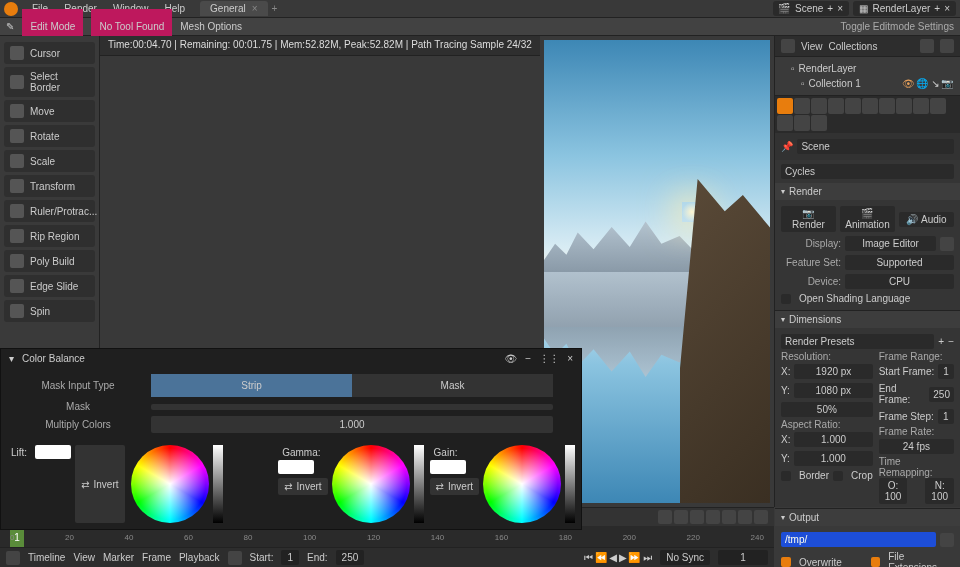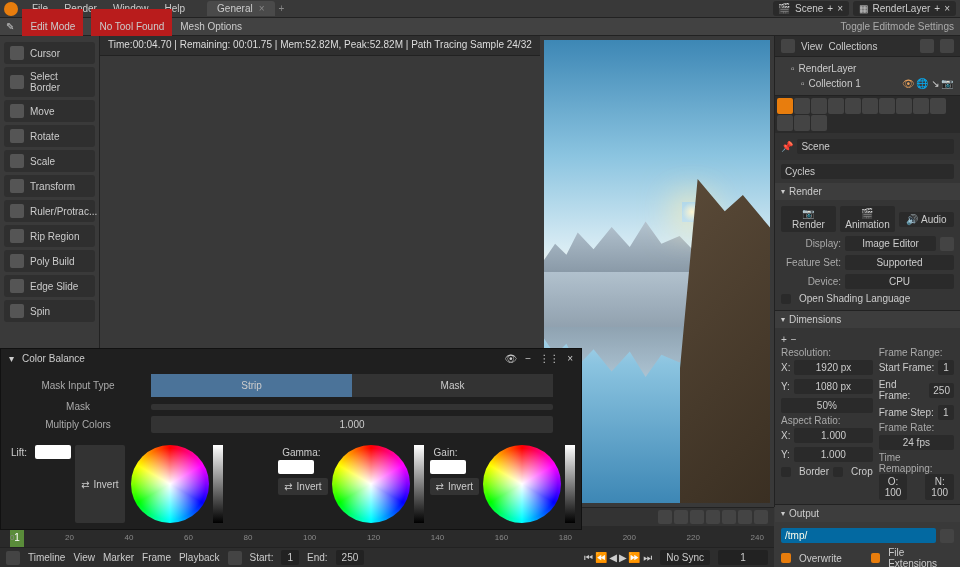--- a/index.html
+++ b/index.html
@@ -1,26 +1,26 @@
 <!DOCTYPE html>
 <html><head>
 <meta charset="utf-8">
 <style>
 *{box-sizing:border-box;margin:0;padding:0;font-family:Arial,sans-serif;font-size:10px;color:#ccc;user-select:none}
 body{background:#393939;width:960px;height:567px;overflow:hidden;position:relative}
 .topbar{height:18px;background:#393939;display:flex;align-items:center;padding:0 4px;border-bottom:1px solid #222}
 .topbar .logo{width:14px;height:14px;background:#e87d0d;border-radius:50%;margin-right:6px}
 .topbar .menu{padding:2px 8px;cursor:pointer}
-.topbar .tab{background:#4a4a4a;padding:2px 10px;margin-left:14px;border-radius:3px 3px 0 0;display:flex;align-items:center;gap:6px}
+.topbar .tab{background:#4a4a4a;padding:2px 10px;margin-left:7px;border-radius:3px 3px 0 0;display:flex;align-items:center;gap:6px}
 .topbar .tab .x{color:#888}
 .topbar .plus{margin-left:4px;color:#888}
 .topbar .right{margin-left:auto;display:flex;gap:4px}
 .topbar .scenebox{background:#2a2a2a;padding:2px 6px;border-radius:3px;display:flex;align-items:center;gap:4px}
 .subbar{height:18px;background:#424242;display:flex;align-items:center;padding:0 6px;gap:8px;border-bottom:1px solid #222}
-.subbar .chip{background:#b91c1c;padding:12px 8px;border-radius:0}
+.subbar .chip{background:#be185d;padding:12px 8px;border-radius:0}
 .subbar .right{margin-left:auto;color:#aaa}
 .main{display:flex;height:471px}
 .toolbar{width:100px;background:#3a3a3a;border-right:1px solid #222;padding:6px 4px;display:flex;flex-direction:column;gap:3px}
 .toolbtn{background:#2f2f2f;border-radius:3px;padding:4px 6px;display:flex;align-items:center;gap:6px;cursor:pointer}
 .toolbtn .ico{width:14px;height:14px;background:#555;border-radius:2px;flex-shrink:0}
 .viewport{flex:1;background:#393939;display:flex;flex-direction:row;position:relative}
 .vpinfo{height:20px;background:#2f2f2f;color:#ddd;padding:3px 8px;border-bottom:1px solid #222}
 .vpimg{flex:1;background:#596066;margin:4px;position:relative;overflow:hidden}
 .sky{position:absolute;inset:0;background:linear-gradient(to bottom,#3d87b5 0%,#8bc4e0 25%,#d9ecf4 45%,#f5f1e6 50%,#d9ecf4 52%,#8bc4e0 70%,#3d87b5 100%)}
 .mountains{position:absolute;left:0;right:0;top:38%;height:24%;background:linear-gradient(to bottom,#b8c8d4 0%,#8a9aa8 50%,#b8c8d4 100%);clip-path:polygon(0 40%,5% 25%,10% 35%,15% 15%,22% 30%,30% 10%,38% 28%,45% 5%,52% 25%,60% 18%,68% 35%,75% 20%,82% 40%,90% 30%,100% 45%,100% 100%,0 100%)}
@@ -256,20 +256,21 @@
           </div>
       </div>
     </div>
 
     <div class="propsection">
       <div class="prophdr">
           <span>Dimensions</span>
         </div>
       <div class="propbody">
         <div class="proprow">
+            <div class="propval left">Render Presets</div>
             <span>+</span>
             <span>−</span>
           </div>
         <div class="dimgrid">
           <div>
             <div style="color:#aaa">Resolution:</div>
             <div class="proprow">
                 <span>X:</span>
                 <div class="propval">1920 px</div>
               </div>
@@ -324,21 +325,21 @@
       </div>
     </div>
 
 
     <div class="propsection">
       <div class="prophdr">
           <span>Output</span>
         </div>
       <div class="propbody">
         <div class="proprow">
-            <div class="propval left" style="background:#0369a1;color:#ffe">/tmp/</div>
+            <div class="propval left" style="background:#1d4ed8;color:#ffe">/tmp/</div>
             <div class="bbico"></div>
           </div>
         <div class="dimgrid">
           <div class="proprow">
               <span class="cb on"></span>
               <span>Overwrite</span>
             </div>
           <div class="proprow">
               <span class="cb on"></span>
               <span>File Extensions</span>

